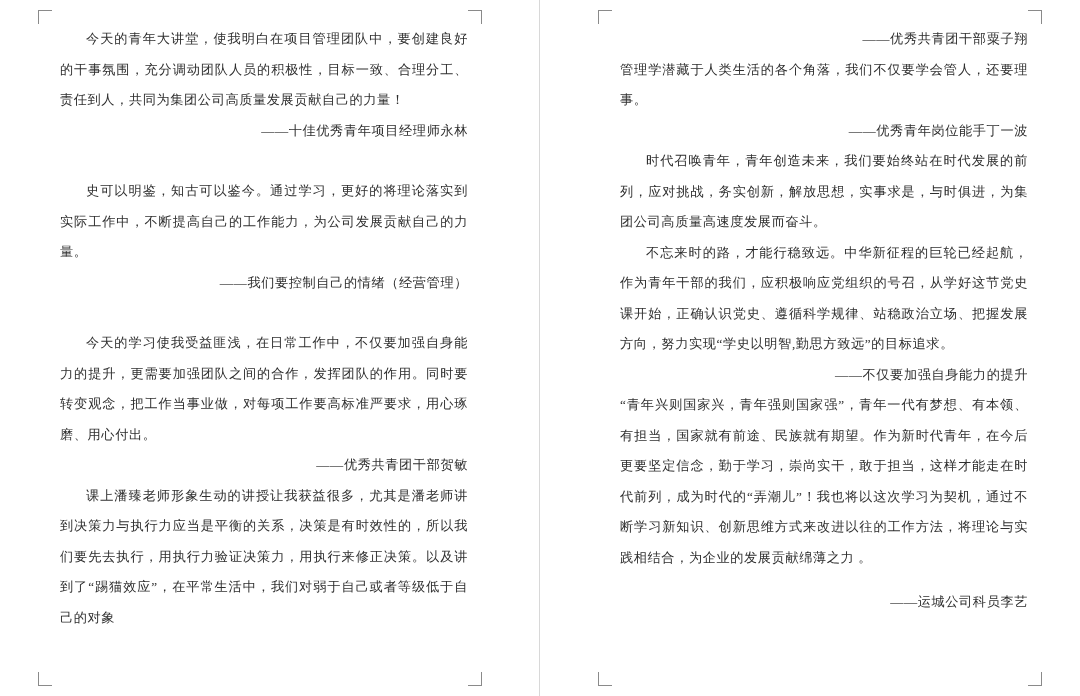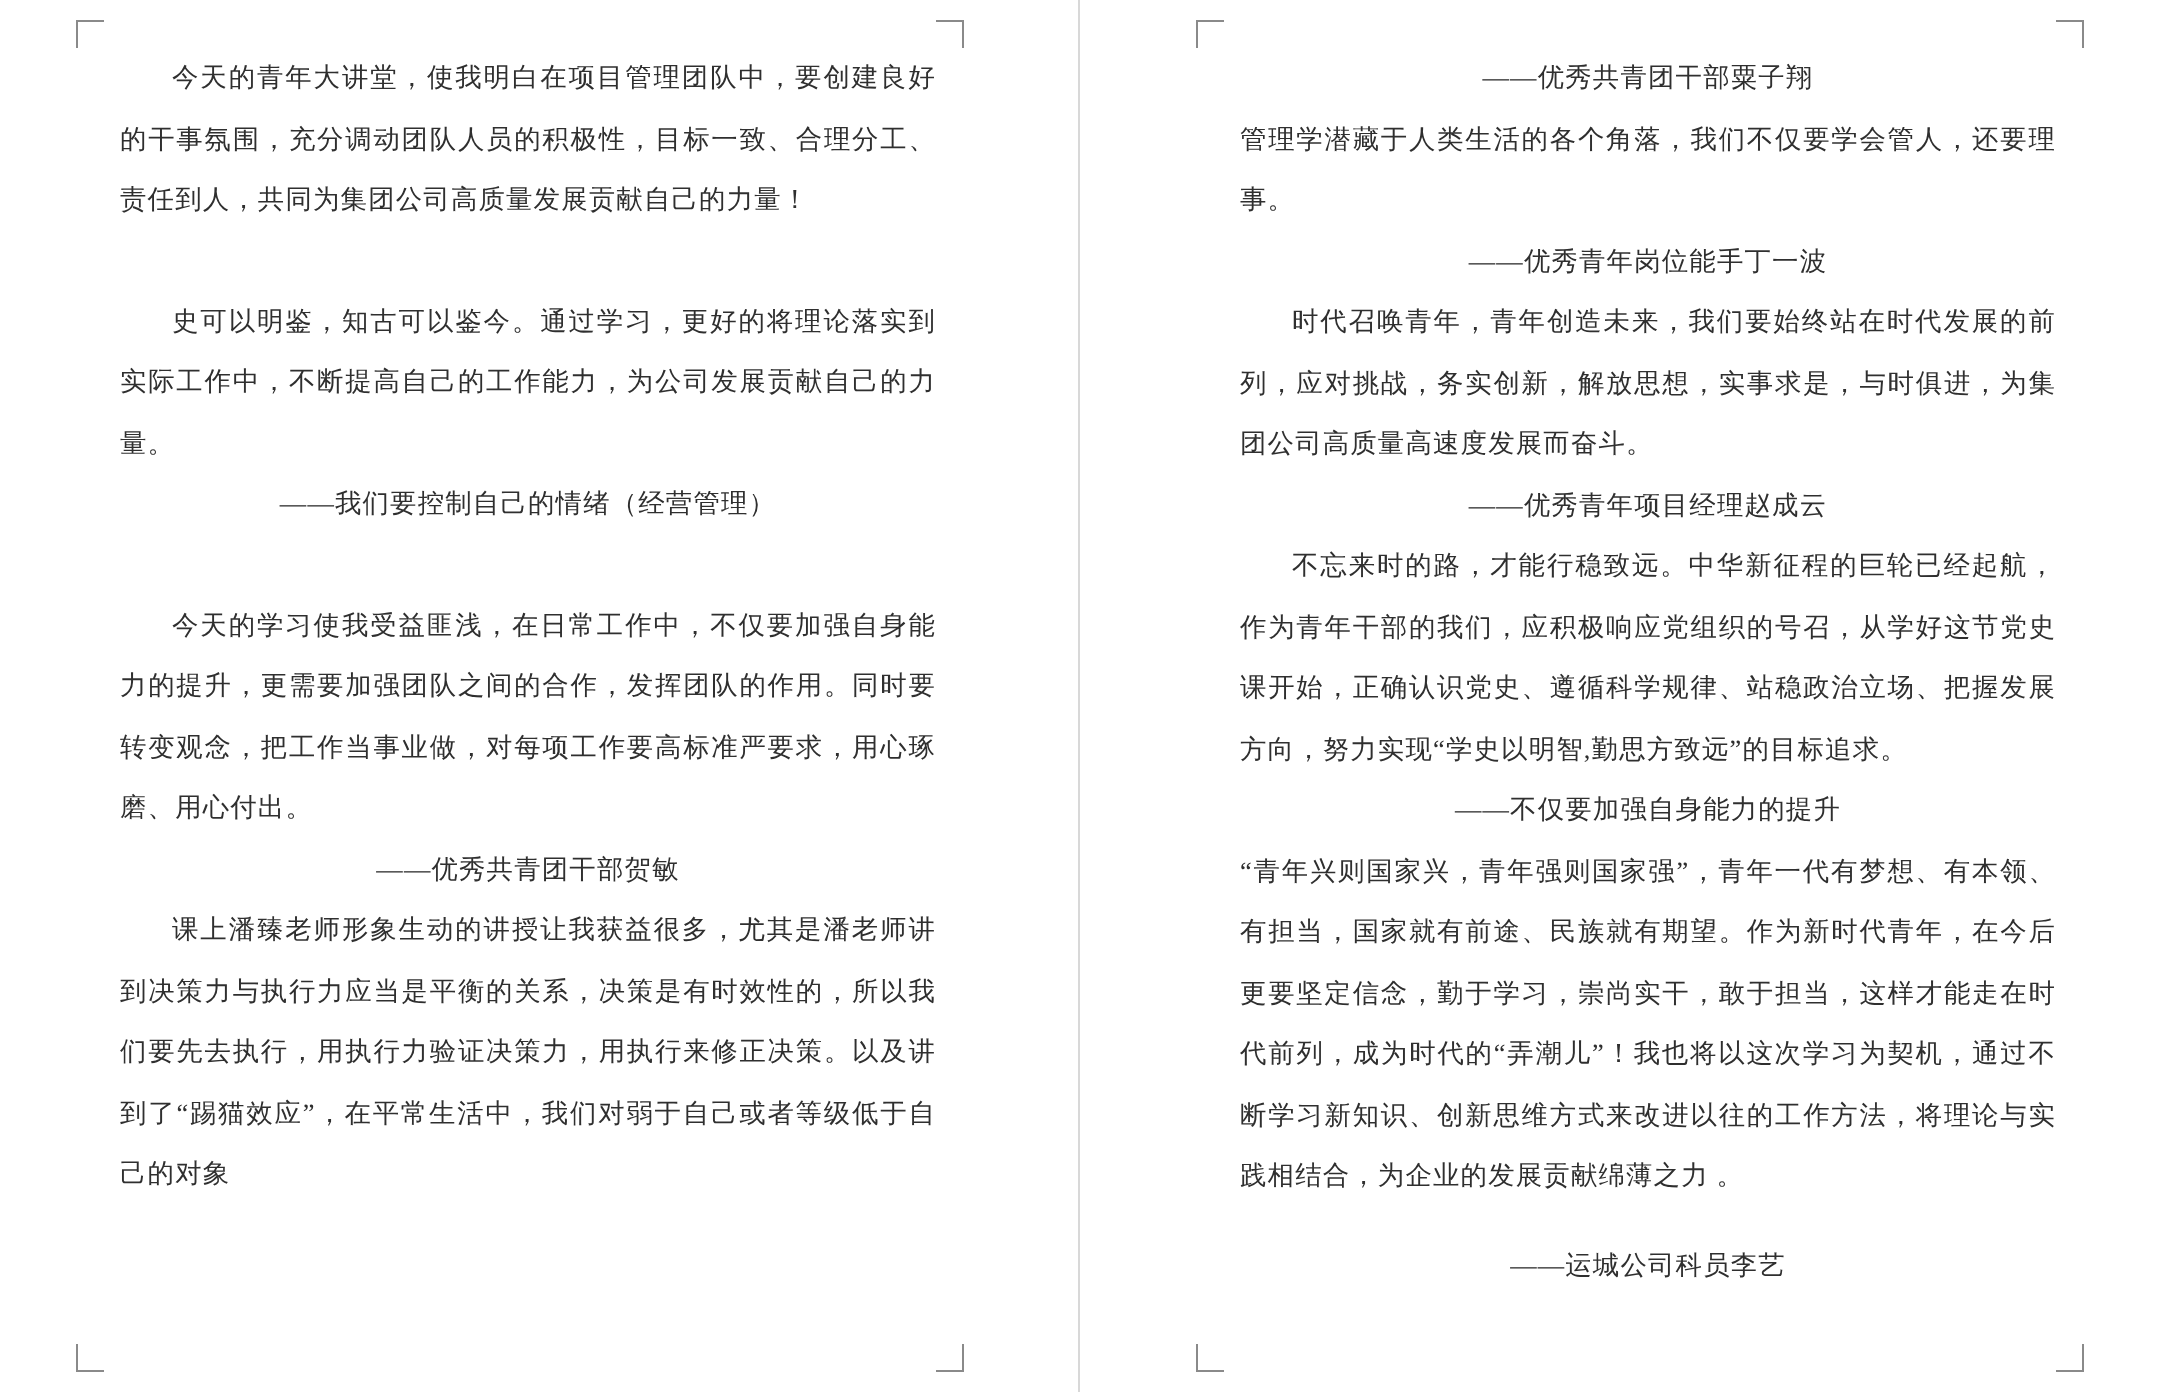--- a/index.html
+++ b/index.html
@@ -83,21 +83,21 @@
     color: #2f2f2f;
     margin: 0;
   }
   .para.indent {
     text-indent: 26px;
   }
   .attrib {
     font-size: 13.2px;
     line-height: 30.5px;
     letter-spacing: 0.6px;
-    text-align: center;
+    text-align: right;
     color: #2f2f2f;
     margin: 0;
   }
   .spacer {
     height: 30px;
   }
   .spacer.small {
     height: 14px;
   }
 </style>
@@ -106,20 +106,21 @@
 
 <div class="spread">
 
   <div class="page">
     <span class="mark tl"></span>
     <span class="mark tr"></span>
     <span class="mark bl"></span>
     <span class="mark br"></span>
     <div class="text-col" id="left-col">
         <p class="para indent">今天的青年大讲堂，使我明白在项目管理团队中，要创建良好的干事氛围，充分调动团队人员的积极性，目标一致、合理分工、责任到人，共同为集团公司高质量发展贡献自己的力量！</p>
+        <p class="attrib">——十佳优秀青年项目经理师永林</p>
         <div class="spacer"></div>
         <p class="para indent">史可以明鉴，知古可以鉴今。通过学习，更好的将理论落实到实际工作中，不断提高自己的工作能力，为公司发展贡献自己的力量。</p>
         <p class="attrib">——我们要控制自己的情绪（经营管理）</p>
         <div class="spacer"></div>
         <p class="para indent">今天的学习使我受益匪浅，在日常工作中，不仅要加强自身能力的提升，更需要加强团队之间的合作，发挥团队的作用。同时要转变观念，把工作当事业做，对每项工作要高标准严要求，用心琢磨、用心付出。</p>
         <p class="attrib">——优秀共青团干部贺敏</p>
         <p class="para indent">课上潘臻老师形象生动的讲授让我获益很多，尤其是潘老师讲到决策力与执行力应当是平衡的关系，决策是有时效性的，所以我们要先去执行，用执行力验证决策力，用执行来修正决策。以及讲到了“踢猫效应”，在平常生活中，我们对弱于自己或者等级低于自己的对象</p>
       </div>
   </div>
 
@@ -130,21 +131,20 @@
   <div class="page">
     <span class="mark tl"></span>
     <span class="mark tr"></span>
     <span class="mark bl"></span>
     <span class="mark br"></span>
     <div class="text-col" id="right-col">
         <p class="attrib">——优秀共青团干部粟子翔</p>
         <p class="para">管理学潜藏于人类生活的各个角落，我们不仅要学会管人，还要理事。</p>
         <p class="attrib">——优秀青年岗位能手丁一波</p>
         <p class="para indent">时代召唤青年，青年创造未来，我们要始终站在时代发展的前列，应对挑战，务实创新，解放思想，实事求是，与时俱进，为集团公司高质量高速度发展而奋斗。</p>
-        <p class="attrib">——优秀青年项目经理赵成云</p>
         <p class="para indent">不忘来时的路，才能行稳致远。中华新征程的巨轮已经起航，作为青年干部的我们，应积极响应党组织的号召，从学好这节党史课开始，正确认识党史、遵循科学规律、站稳政治立场、把握发展方向，努力实现“学史以明智,勤思方致远”的目标追求。</p>
         <p class="attrib">——不仅要加强自身能力的提升</p>
         <p class="para">“青年兴则国家兴，青年强则国家强”，青年一代有梦想、有本领、有担当，国家就有前途、民族就有期望。作为新时代青年，在今后更要坚定信念，勤于学习，崇尚实干，敢于担当，这样才能走在时代前列，成为时代的“弄潮儿”！我也将以这次学习为契机，通过不断学习新知识、创新思维方式来改进以往的工作方法，将理论与实践相结合，为企业的发展贡献绵薄之力 。</p>
         <div class="spacer small"></div>
         <p class="attrib">——运城公司科员李艺</p>
       </div>
   </div>
 
 </div>
 

